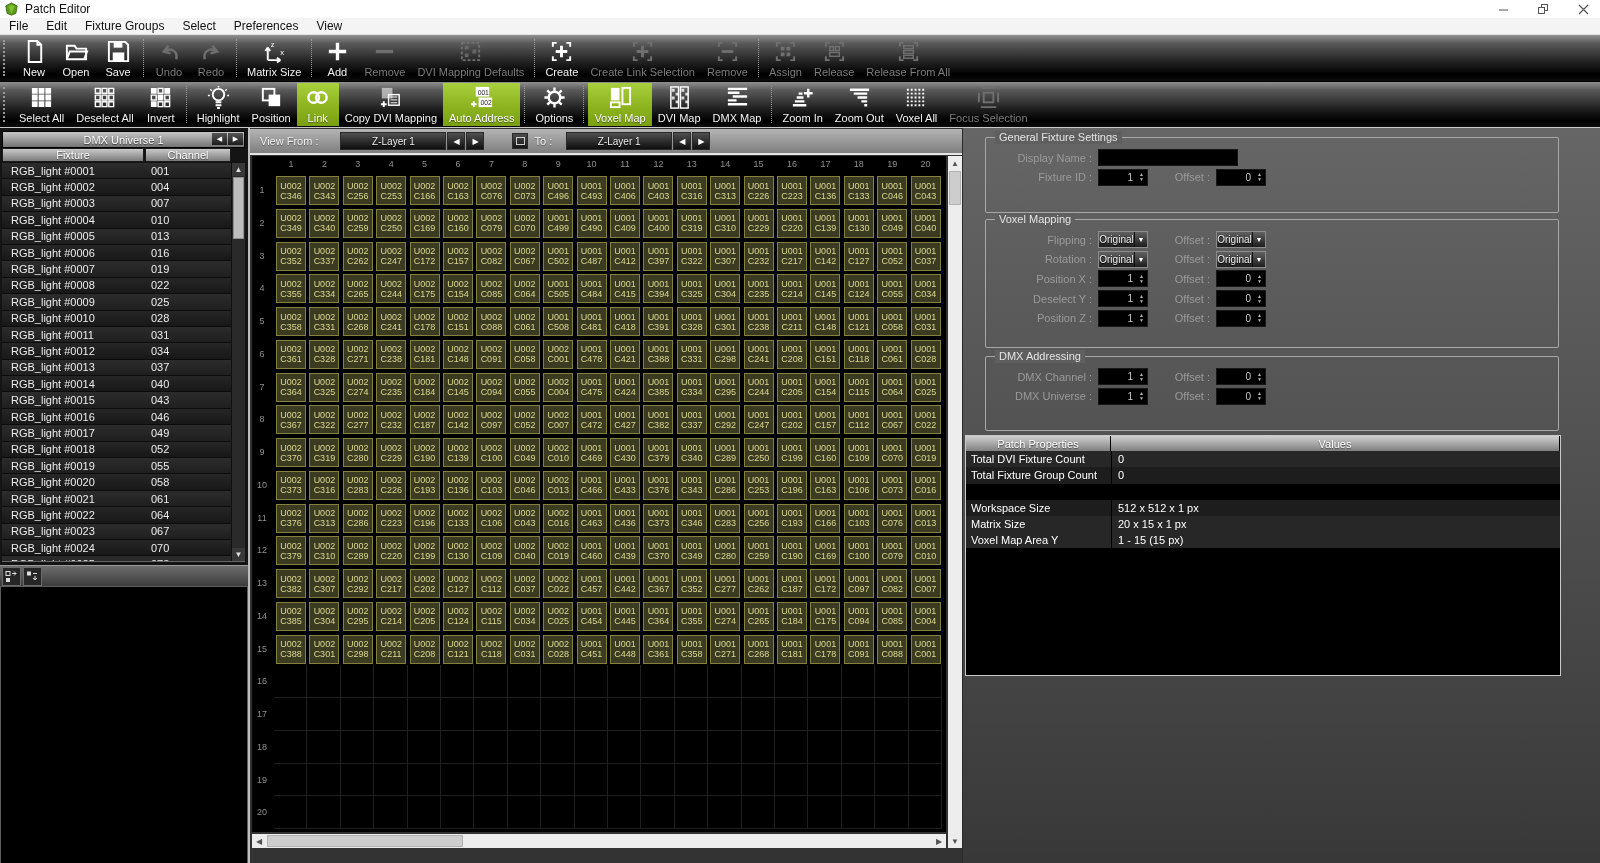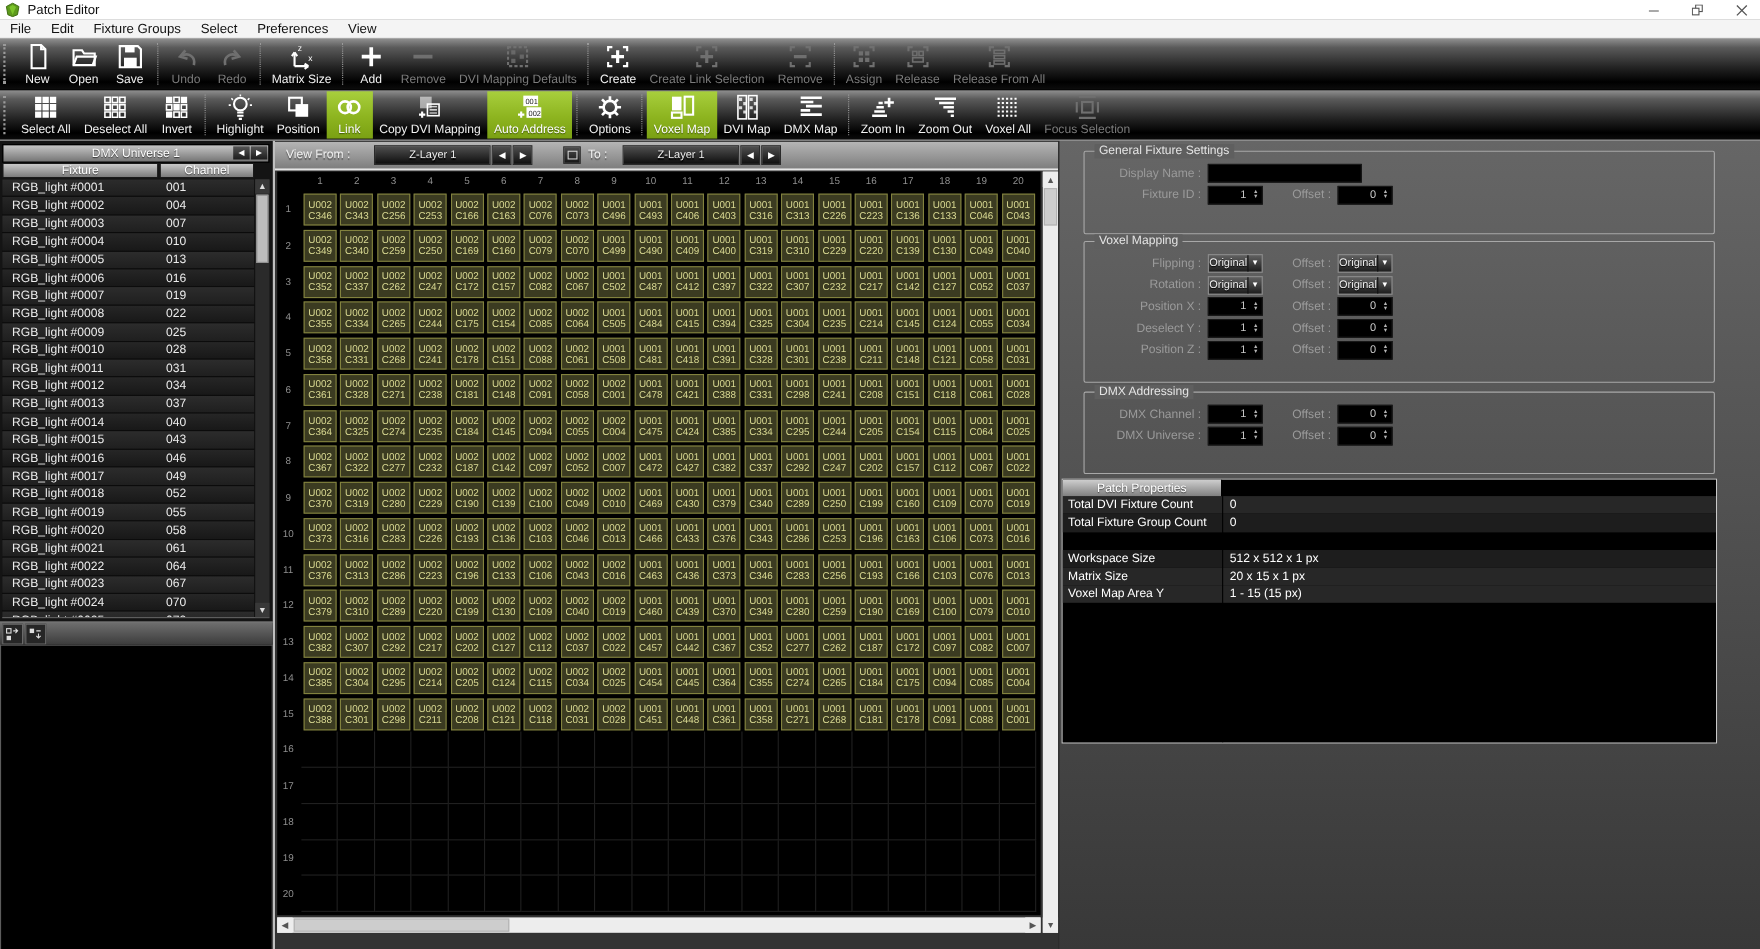--- a/index.html
+++ b/index.html
@@ -2108,20 +2108,21 @@
                   <span>▼</span>
                 </span>
               </span>
             </div>
           </div>
       </div>
 
       <div id="patch-table">
         <div class="pp-header">
           <span class="pp-hcell c1">Patch Properties</span>
+          <span class="pp-hcell c2">Values</span>
         </div>
         <div id="pp-rows">
             <div class="pp-row alt">
               <span class="pp-c1">Total DVI Fixture Count</span>
               <span class="pp-c2">0</span>
             </div>
             <div class="pp-row">
               <span class="pp-c1">Total Fixture Group Count</span>
               <span class="pp-c2">0</span>
             </div>

